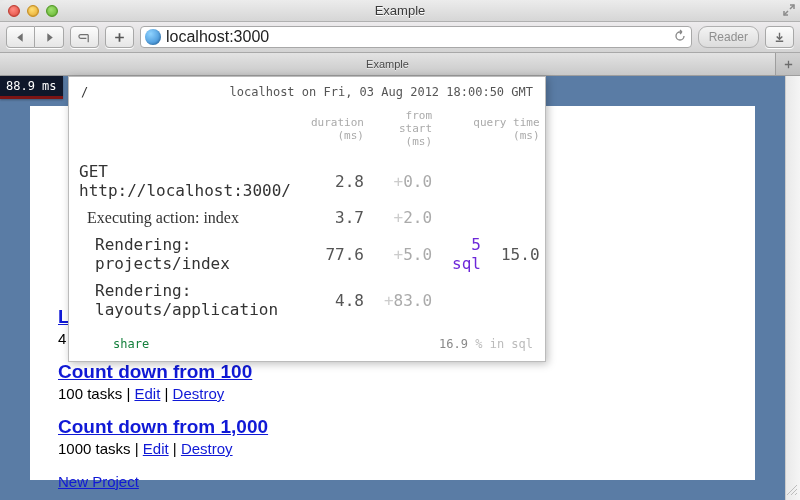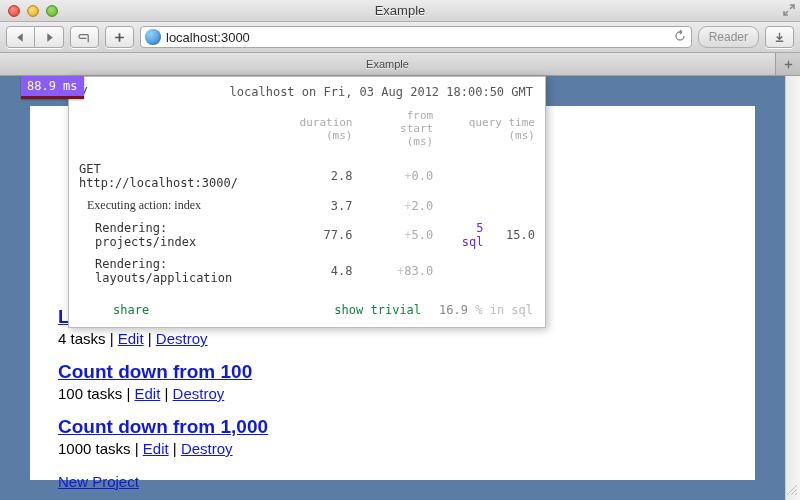--- a/index.html
+++ b/index.html
@@ -21,21 +21,21 @@
 .btn{height:22px;border:1px solid #a8a8a8;border-radius:4px;background:linear-gradient(#fcfcfc,#e6e6e6);display:flex;align-items:center;justify-content:center;box-shadow:0 1px 0 #fff;}
 .nav-group{display:flex;}
 .nav-group .btn{border-radius:0;width:29px;}
 .nav-group .btn:first-child{border-radius:4px 0 0 4px;}
 .nav-group .btn:last-child{border-radius:0 4px 4px 0;border-left:none;}
 .btn.sq{width:29px;}
 .btn svg{width:13px;height:13px;}
 .tri{color:#707070;}
 .addrbar{flex:1;height:22px;border:1px solid #a8a8a8;border-radius:4px;background:#fff;display:flex;align-items:center;padding:0 4px;gap:5px;}
 .globe{width:16px;height:16px;border-radius:50%;background:radial-gradient(circle at 35% 30%,#8fd3ff,#2a7dc9);box-shadow:inset -1px -1px 2px rgba(0,0,0,0.2);position:relative;}
-.addrbar input{flex:1;border:none;outline:none;font-size:13px;color:#222;background:transparent;}
+.addrbar input{flex:1;border:none;outline:none;font-size:16px;color:#222;background:transparent;}
 .reload{color:#888;}
 .reader{height:22px;padding:0 10px;border:1px solid #b0b0b0;border-radius:9px;background:linear-gradient(#f3f3f3,#dcdcdc);color:#8f8f8f;font-size:12px;display:flex;align-items:center;}
 .dl{width:29px;}
 .dl svg{color:#6b6b6b;}
 
 
 .tabstrip{height:23px;background:linear-gradient(#cfcfcf,#b9b9b9);border-bottom:1px solid #9e9e9e;display:flex;}
 .tab{flex:1;display:flex;align-items:center;justify-content:center;background:linear-gradient(#e3e3e3,#c9c9c9);border-right:1px solid #9e9e9e;font-size:11px;color:#4a4a4a;text-shadow:0 1px 0 rgba(255,255,255,0.6);}
 .newtab{width:24px;display:flex;align-items:center;justify-content:center;color:#6b6b6b;background:linear-gradient(#d3d3d3,#bebebe);}
 
@@ -47,29 +47,29 @@
 .projects{display:flex;flex-direction:column;gap:14px;}
 .proj h2 a{color:#1019d6;font-weight:bold;font-size:19px;text-decoration:underline;}
 .proj .meta{font-size:15px;color:#000;margin-top:2px;}
 .proj .meta a{color:#1019d6;text-decoration:underline;}
 .newproj{margin-top:16px;}
 .newproj a{color:#1019d6;text-decoration:underline;font-size:15px;}
 
 .vscroll{width:15px;background:linear-gradient(to right,#e9e9e9,#f5f5f5);border-left:1px solid #ccc;}
 
 
-.badge{position:absolute;left:0;top:76px;background:#8b5cf6;color:#fff;font-family:Menlo,Consolas,monospace;font-size:12px;padding:3px 6px;z-index:10;box-shadow:0 1px 2px rgba(0,0,0,0.3);border-bottom:3px solid #7c1414;margin-left:21px;}
+.badge{position:absolute;left:0;top:76px;background:#0f172a;color:#fff;font-family:Menlo,Consolas,monospace;font-size:12px;padding:3px 6px;z-index:10;box-shadow:0 1px 2px rgba(0,0,0,0.3);border-bottom:3px solid #7c1414;}
 
 
 .profiler{position:absolute;left:68px;top:76px;width:478px;background:#fff;border:1px solid #bbb;box-shadow:2px 2px 8px rgba(0,0,0,0.25);z-index:9;font-family:Menlo,Consolas,monospace;font-size:12px;color:#555;}
 .prof-head{display:flex;justify-content:space-between;padding:8px 12px 6px 12px;color:#555;}
 .prof-head .path{color:#333;}
 .prof-table{width:100%;border-collapse:collapse;}
 .prof-table th{font-weight:normal;color:#aaa;text-align:right;padding:4px 10px 10px 10px;font-size:11px;}
-.prof-table td{text-align:right;padding:4px 10px;font-size:12px;}
+.prof-table td{text-align:right;padding:4px 10px;font-size:16px;}
 .prof-table td.lbl{text-align:left;color:#333;}
 .prof-table td.fs{color:#aaa;}
 .prof-table td.fs .pl{color:#ccc;}
 .prof-table td.q a{color:#6d28d9;text-decoration:none;}
 .ind1{padding-left:18px!important;font-family:Liberation Serif, serif;}
 .ind2{padding-left:26px!important;}
 .prof-foot{display:flex;align-items:center;padding:14px 12px 10px 12px;gap:18px;font-size:12px;}
 .prof-foot a{color:#15803d;text-decoration:none;margin-left:32px;}
 .prof-foot .spacer{flex:1;}
 .prof-foot .pct{color:#888;font-family:Menlo,Consolas,monospace;}
@@ -212,21 +212,20 @@
         <td>4.8</td>
         <td class="fs"><span class="pl">+</span><span>83.0</span></td>
         <td class="q"></td>
           <td></td>
       </tr>
     </tbody>
   </table>
   <div class="prof-foot">
     <a href="#">share</a>
     <span class="spacer"></span>
-    <a href="#">show trivial</a>
     <span class="pct"><span>16.9</span> <span class="gray">% in sql</span></span>
   </div>
 </div>
 
 <div class="resize">
   <svg viewBox="0 0 14 14">
       <path d="M3 13 L13 3 M7 13 L13 7 M11 13 L13 11" stroke="currentColor" stroke-width="1"></path>
     </svg>
 </div>
 

